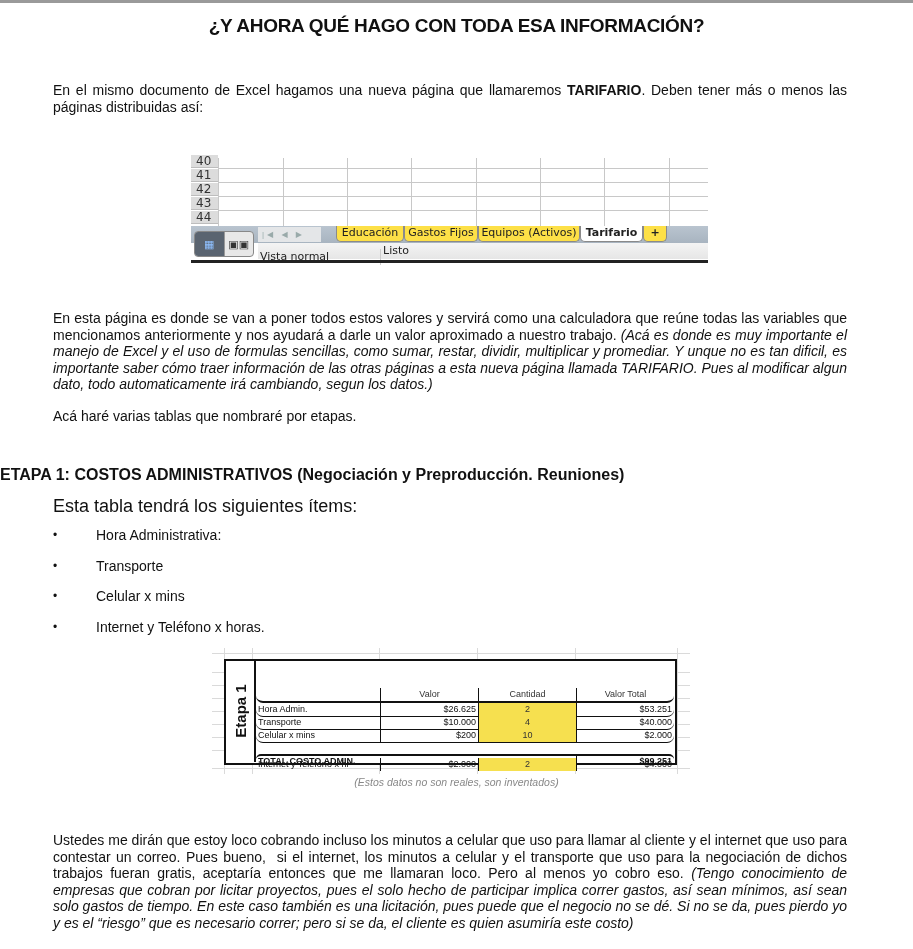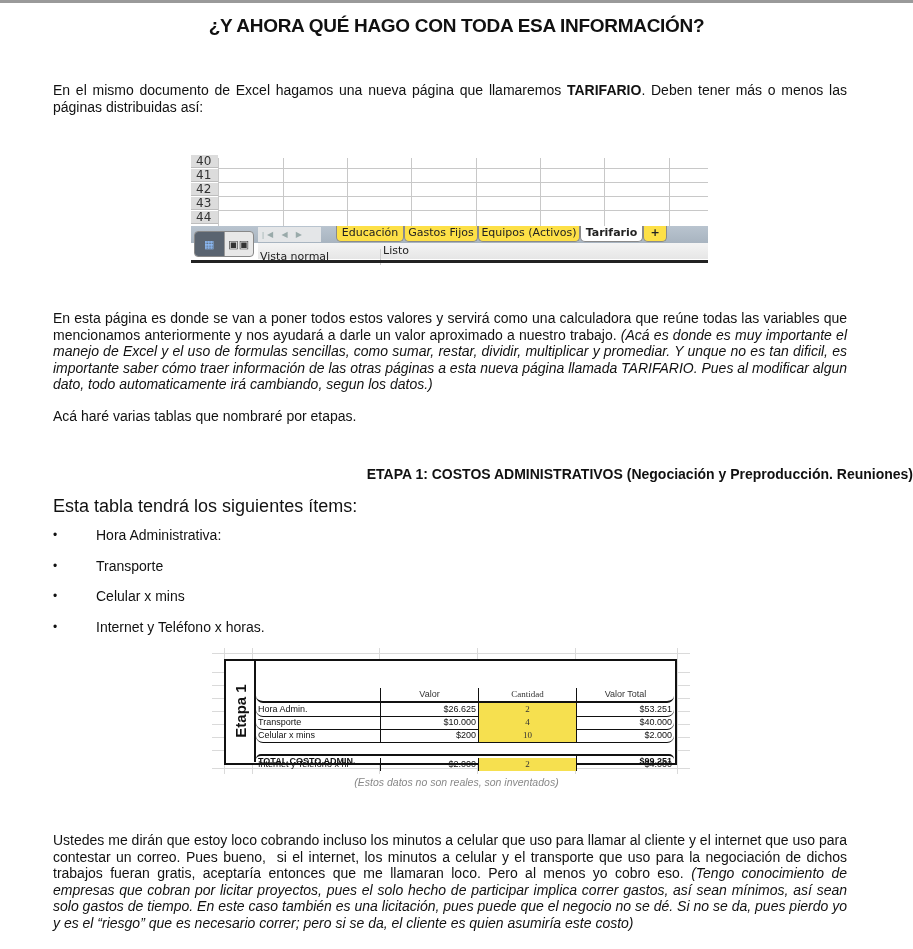--- a/index.html
+++ b/index.html
@@ -15,22 +15,22 @@
   .para {
     position: absolute; left: 53px; width: 794px; font-size: 14px; line-height: 16.5px;
     text-align: justify; color: #111; margin: 0;
   }
   .para i { font-style: italic; }
   .p1 { top: 82px; }
   .p2 { top: 310px; }
   .p3 { top: 408px; }
   .p4 { top: 832px; }
   .etapa-heading {
-    position: absolute; left: 0; top: 466px; width: 913px; text-align: right;
-    font-size: 14px; font-weight: bold; color: #111;
+    position: absolute; left: 0; top: 466px; width: 913px; text-align: left;
+    font-size: 16px; font-weight: bold; color: #111;
   }
   .intro { position: absolute; left: 53px; top: 496px; font-size: 18px; }
   .bullets { position: absolute; left: 53px; top: 527px; margin: 0; padding: 0; list-style: none; }
   .bullets li { height: 30.5px; font-size: 14px; display: flex; }
   .bullets .dot { width: 43px; font-size: 12px; padding-top: 1px; }
 
   
   .excel { position: absolute; left: 191px; top: 158px; width: 517px; height: 106px; }
   .grid { position: absolute; left: 0; top: 0; width: 517px; height: 70px; }
   .rowhdr {
@@ -87,21 +87,21 @@
   }
   .ct-title {
     position: absolute; left: 30px; top: 0; width: 418px; height: 25px; border-bottom: 2px solid #111;
     text-align: center; font-size: 13px; line-height: 25px;
   }
   .ct-title b { font-weight: bold; }
   .ct-row { position: absolute; left: 30px; width: 418px; height: 13px; font-size: 9px; line-height: 13px; border-radius: 7px; }
   .ct-cell { position: absolute; top: 0; height: 13px; box-sizing: border-box; padding: 0 2px; border-right: 1px solid #111; }
   .c0 { left: 0; width: 125px; }
   .c1 { left: 125px; width: 98px; text-align: right; }
-  .c2 { left: 223px; width: 98px; text-align: center; font-family: Liberation Serif, serif; }
+  .c2 { left: 223px; width: 98px; text-align: center; }
   .c3 { left: 321px; width: 97px; text-align: right; border-right: none; }
   .hdr-row .ct-cell { text-align: center; color: #333; }
   .hdr-row { border-bottom: 2px solid #111; height: 13px; }
   .data-row { border-bottom: 1px solid #111; }
   .yellow { background: #f6e04f; color: #333; }
   .total-row { font-weight: bold; border-top: 1px solid #111; }
   .total-label { left: 0; width: 321px; text-align: left; border-right: 1px solid #111; }
   .caption {
     position: absolute; left: 0; top: 776px; width: 913px; text-align: center; font-size: 10.5px;
     font-style: italic; color: #888;

